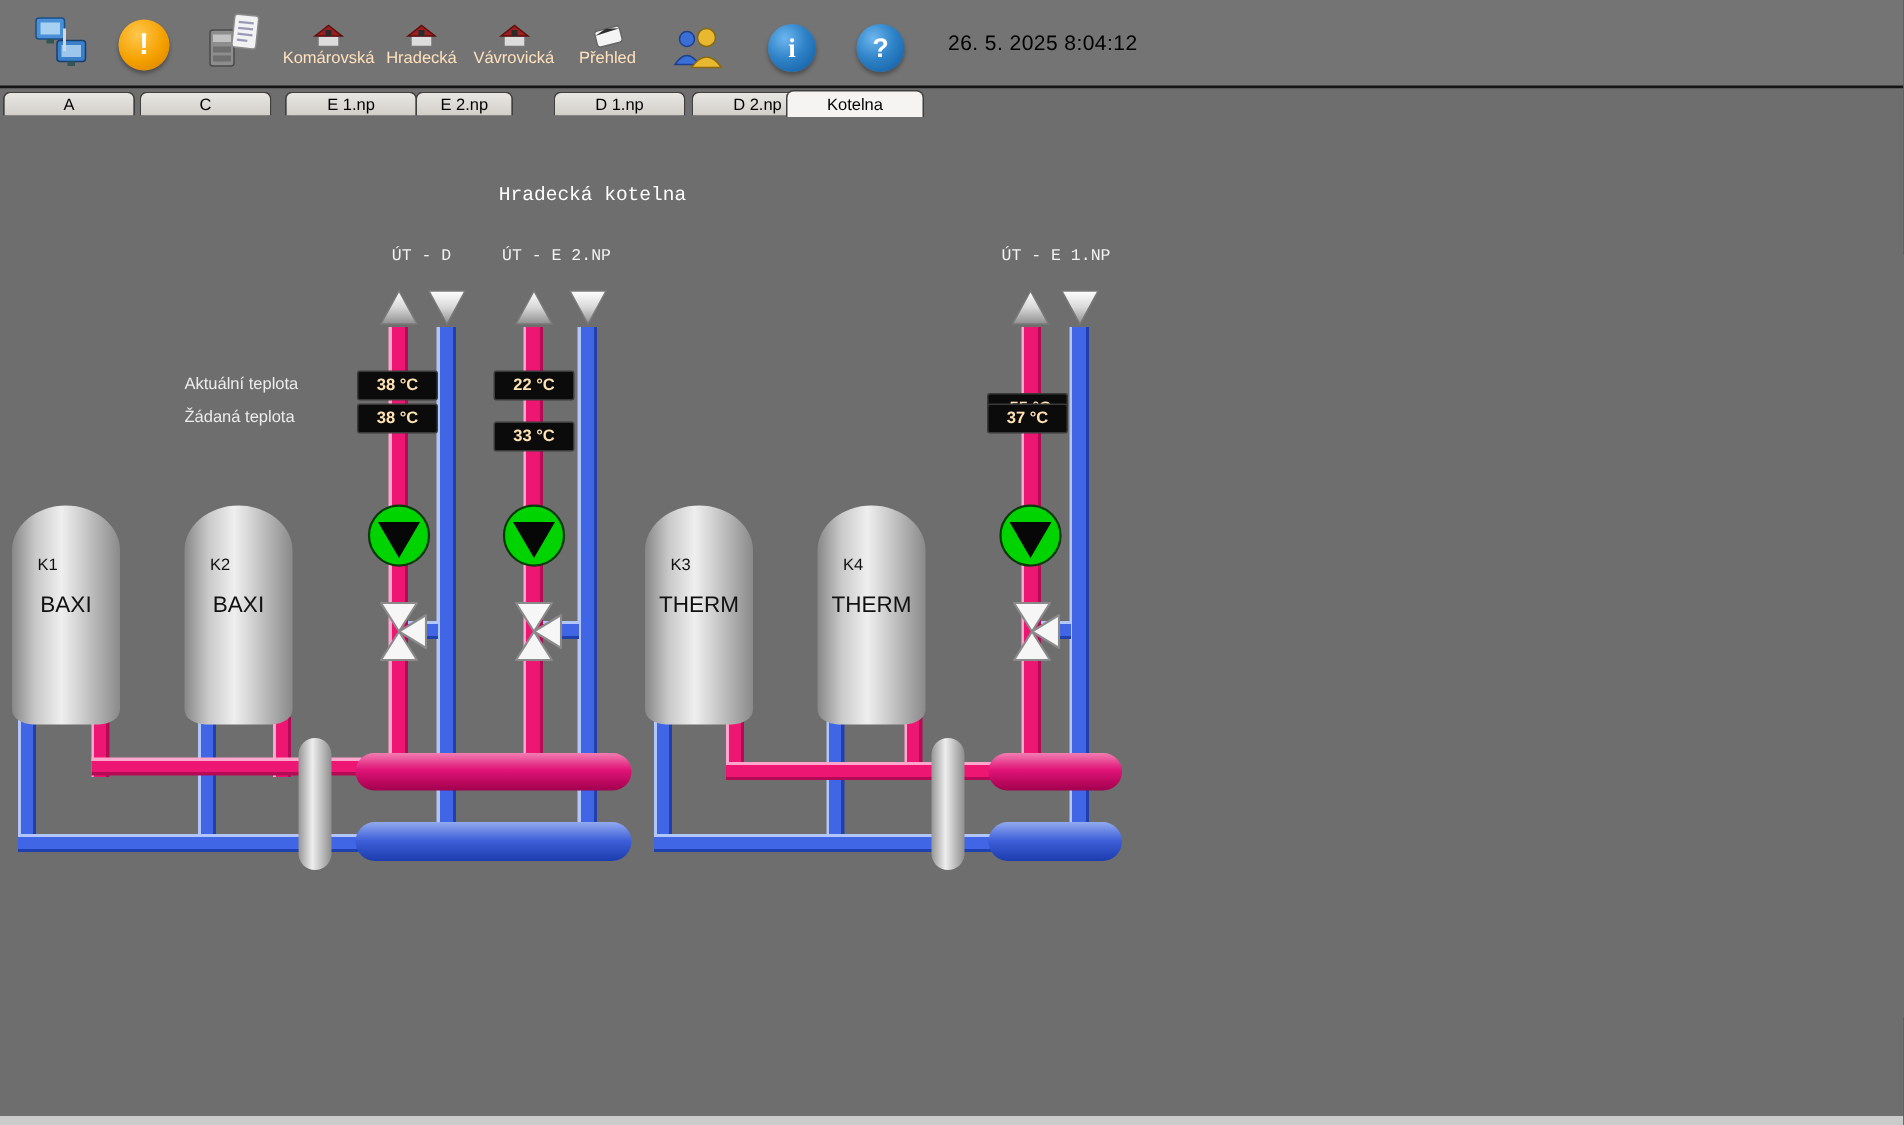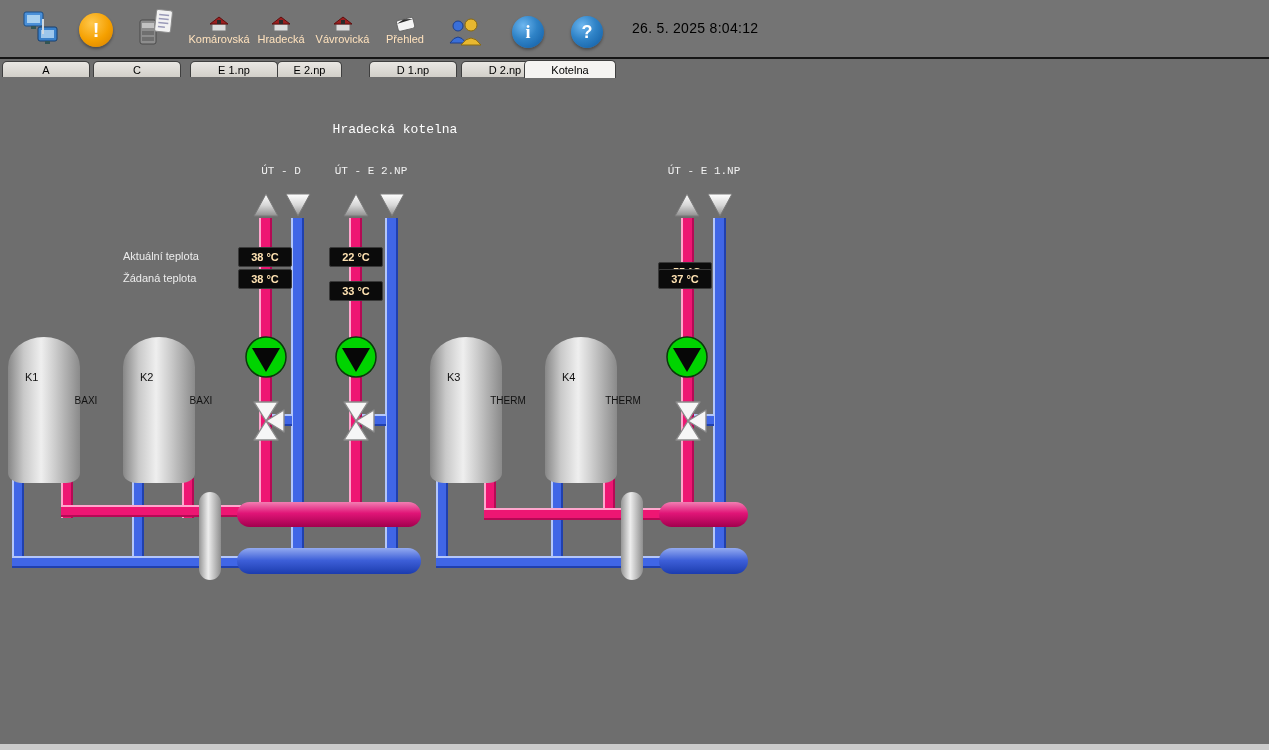--- a/index.html
+++ b/index.html
@@ -42,21 +42,21 @@
   .header-pill{position:absolute;height:25px;border-radius:13px;z-index:3;}
   .pink-pill{background:linear-gradient(180deg,#f27eb2 0%,#e01477 45%,#a2004e 100%);}
   .blue-pill{background:linear-gradient(180deg,#93aaf0 0%,#3d5fd8 48%,#1c3cae 100%);}
   .separator{position:absolute;width:22px;height:88px;border-radius:11px;z-index:3;
              background:linear-gradient(90deg,#969696 0%,#eeeeee 42%,#8e8e8e 100%);}
   
   .boiler{position:absolute;width:72px;height:146px;z-index:4;
           background:linear-gradient(90deg,#878787 0%,#c9c9c9 22%,#efefef 46%,#cfcfcf 64%,#8a8a8a 100%);
           border-radius:36px 36px 14px 14px / 30px 30px 10px 10px;}
   .boiler .bid{position:absolute;left:17px;top:34px;font-size:11px;color:#111;}
-  .boiler .brand{position:absolute;left:0;top:58px;width:100%;text-align:center;font-size:10px;color:#111;margin-left:42px;}
+  .boiler .brand{position:absolute;left:0;top:58px;width:100%;text-align:center;font-size:15px;color:#111;}
   
   .tempbox{position:absolute;width:52px;height:18px;background:#0b0b0b;border:1px solid #3a3a3a;border-radius:2px;
            color:#ffe3b3;font-size:11px;font-weight:bold;text-align:center;line-height:18px;z-index:5;}
   .rowlabel{position:absolute;width:110px;text-align:left;color:#ececec;font-size:11px;}
   .dev{position:absolute;z-index:5;}
 </style>
 </head>
 <body>
 
 <svg width="0" height="0" style="position:absolute" aria-hidden="true">

